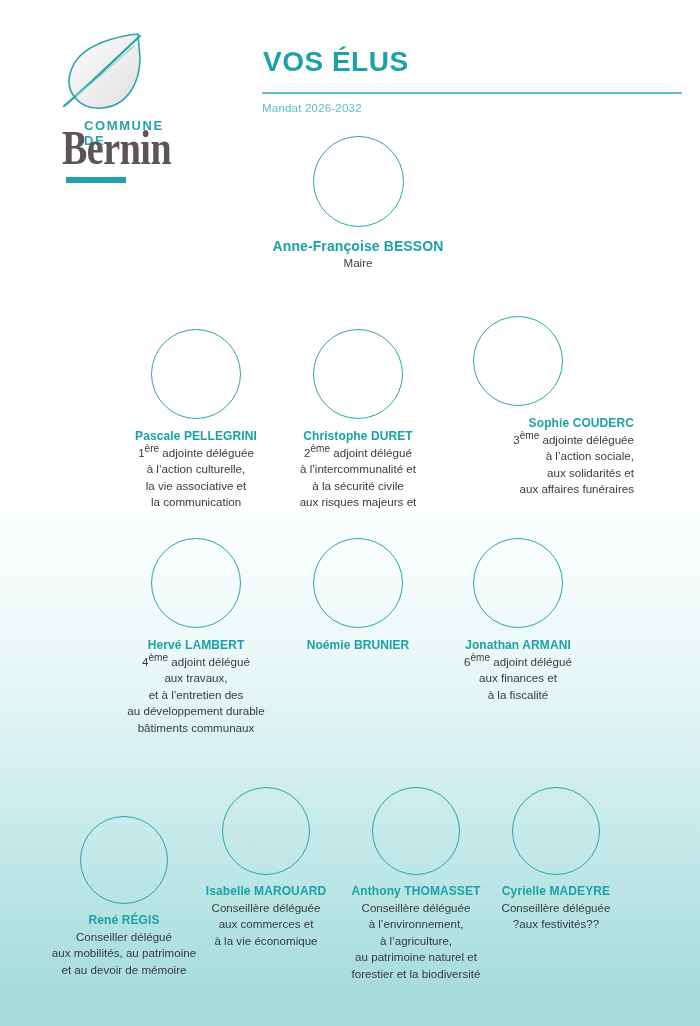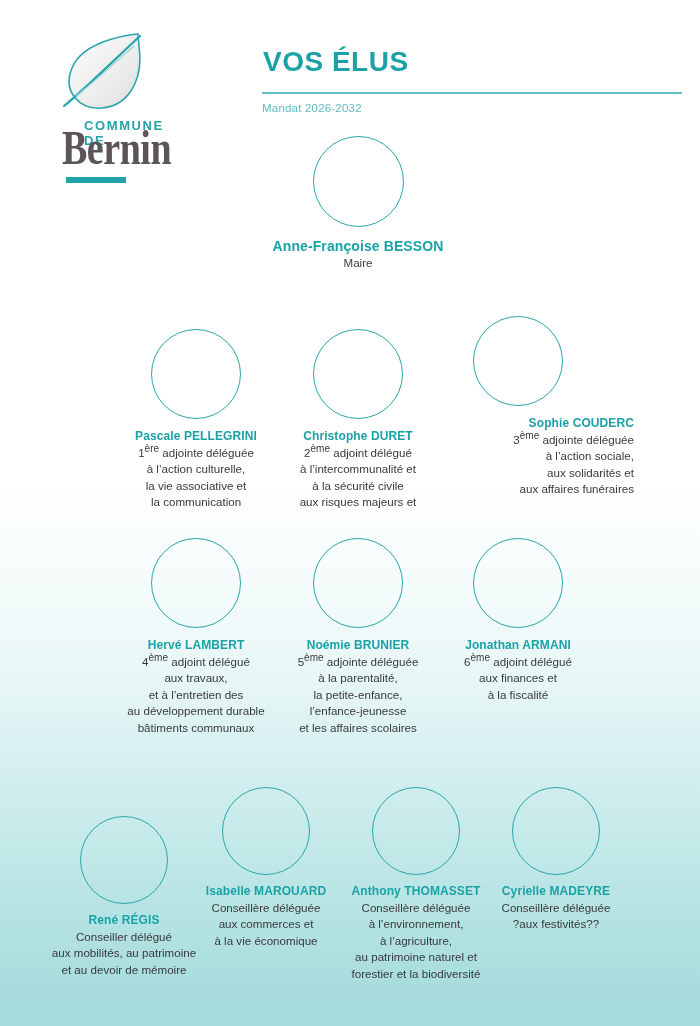--- a/index.html
+++ b/index.html
@@ -256,27 +256,20 @@
         <span class="rline">4<span class="ord">ème</span> adjoint délégué</span>
         <span class="rline">aux travaux,</span>
         <span class="rline">et à l’entretien des</span>
         <span class="rline">au développement durable</span>
         <span class="rline">bâtiments communaux</span>
       </div>
   </div>
   <div class="person row-adj" id="p-adj5">
     <div class="avatar"></div>
     <div class="person-name">Noémie BRUNIER</div>
-    <div class="person-role">
-        <span class="rline">5<span class="ord">ème</span> adjointe déléguée</span>
-        <span class="rline">à la parentalité,</span>
-        <span class="rline">la petite-enfance,</span>
-        <span class="rline">l’enfance-jeunesse</span>
-        <span class="rline">et les affaires scolaires</span>
-      </div>
   </div>
   <div class="person row-adj" id="p-adj6">
     <div class="avatar"></div>
     <div class="person-name">Jonathan ARMANI</div>
     <div class="person-role">
         <span class="rline">6<span class="ord">ème</span> adjoint délégué</span>
         <span class="rline">aux finances et</span>
         <span class="rline">à la fiscalité</span>
       </div>
   </div>

